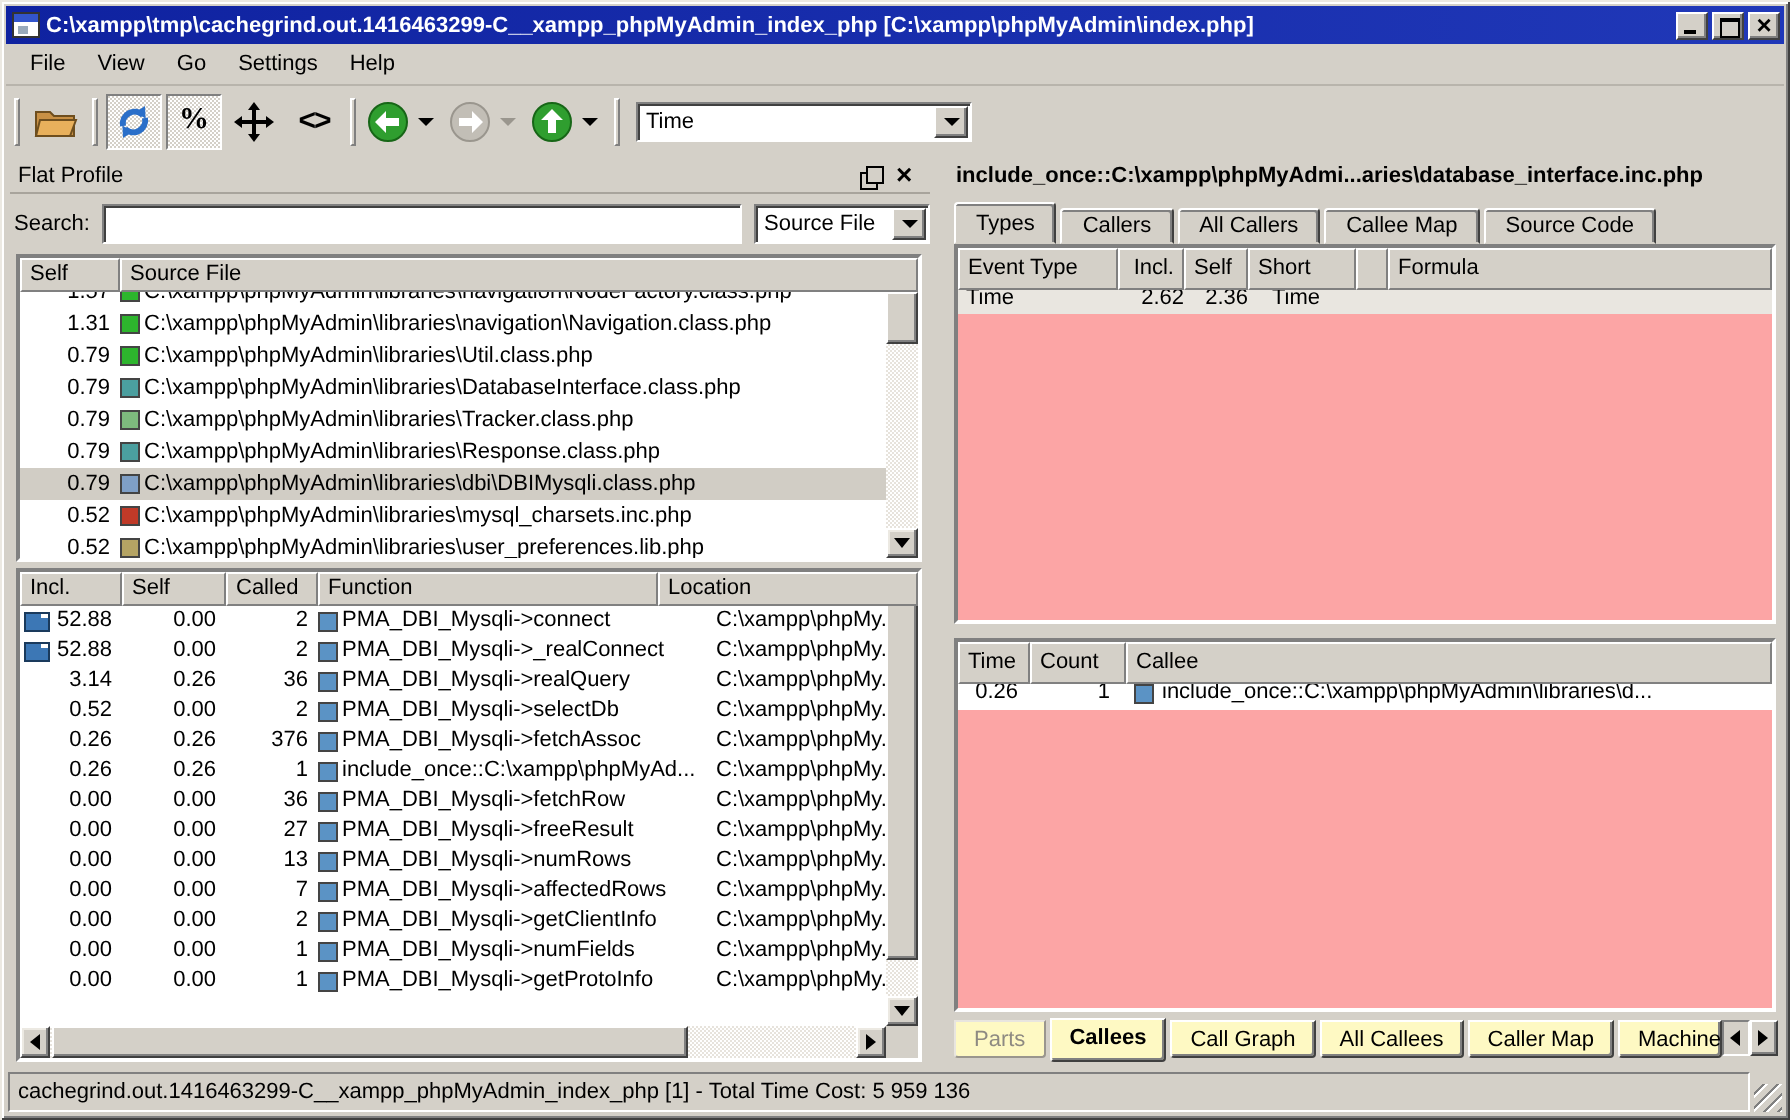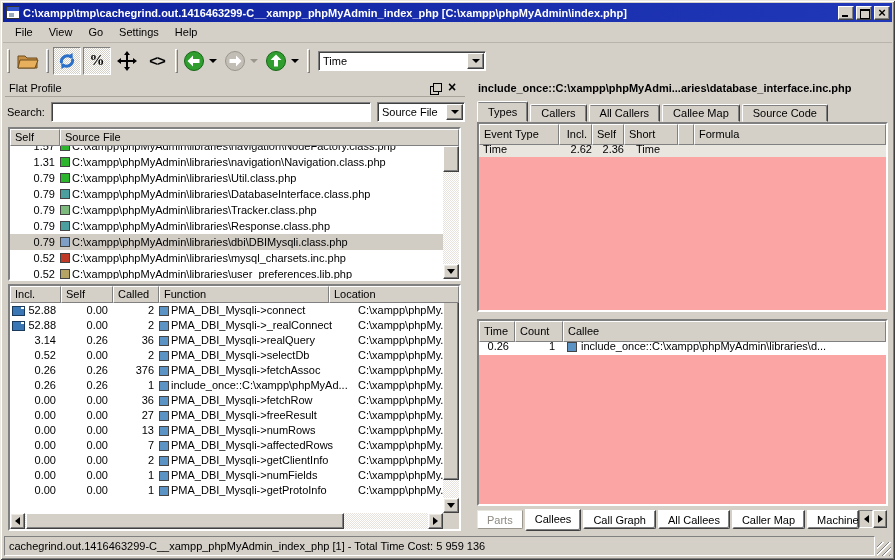--- a/index.html
+++ b/index.html
@@ -140,23 +140,23 @@
   .trow .v-ts { width:32px; text-align:right; }
   .trow .v-sh { width:54px; padding-left:12px; }
   .callees-head .h-time { width:36px; } .callees-head .h-count { width:48px; } .callees-head .h-callee { flex:1; }
   .crow { display:flex; height:17px; line-height:17px; background:#fff; align-items:center; white-space:nowrap; }
   .crow .v-time { width:36px; text-align:right; padding-right:6px; flex:none; }
   .crow .v-count { width:48px; text-align:right; padding-right:8px; flex:none; }
   .crow .v-callee { flex:1; display:flex; align-items:center; overflow:hidden; }
   .crow .sq { margin:0 4px; background:#5b93c5; }
 
   .btabbar { position:absolute; left:2px; top:431px; right:2px; height:24px; display:flex; align-items:flex-start; }
-  .btab { height:19px; line-height:18px; padding:0 9px; background:#ffffff; border:1px solid; border-color:#fff #404040 #404040 #fff;
+  .btab { height:19px; line-height:18px; padding:0 9px; background:#fef9c3; border:1px solid; border-color:#fff #404040 #404040 #fff;
     box-shadow:inset -1px -1px 0 #808080; border-radius:0 0 2px 2px; margin-right:2px; margin-top:1px; white-space:nowrap; }
-  .btab.active { height:22px; margin-top:0; z-index:3; }
+  .btab.active { height:22px; margin-top:0; z-index:3;font-weight:bold; }
   .btab.disabled { color:#8e8a82; box-shadow:none; border-color:#e8e5df #9a968e #9a968e #e8e5df; }
   .btab-machine { max-width:52px; overflow:hidden; margin-right:0; }
   .tab-scroll { width:14px; height:18px; margin-top:1px; background:#d4d0c8; border:1px solid; border-color:#fff #404040 #404040 #fff;
     box-shadow:inset -1px -1px 0 #808080; display:flex; align-items:center; justify-content:center; flex:none; }
   .tab-scroll.flat { border-color:#808080 #fff #fff #808080; box-shadow:none; }
 
   
   .statusbar { position:absolute; left:3px; right:3px; bottom:3px; height:24px; padding-top:3px; }
   .status-field { position:absolute; left:1px; right:17px; top:3px; bottom:1px; border:1px solid; border-color:#808080 #fff #fff #808080;
     line-height:19px; padding-left:4px; white-space:nowrap; overflow:hidden; }

